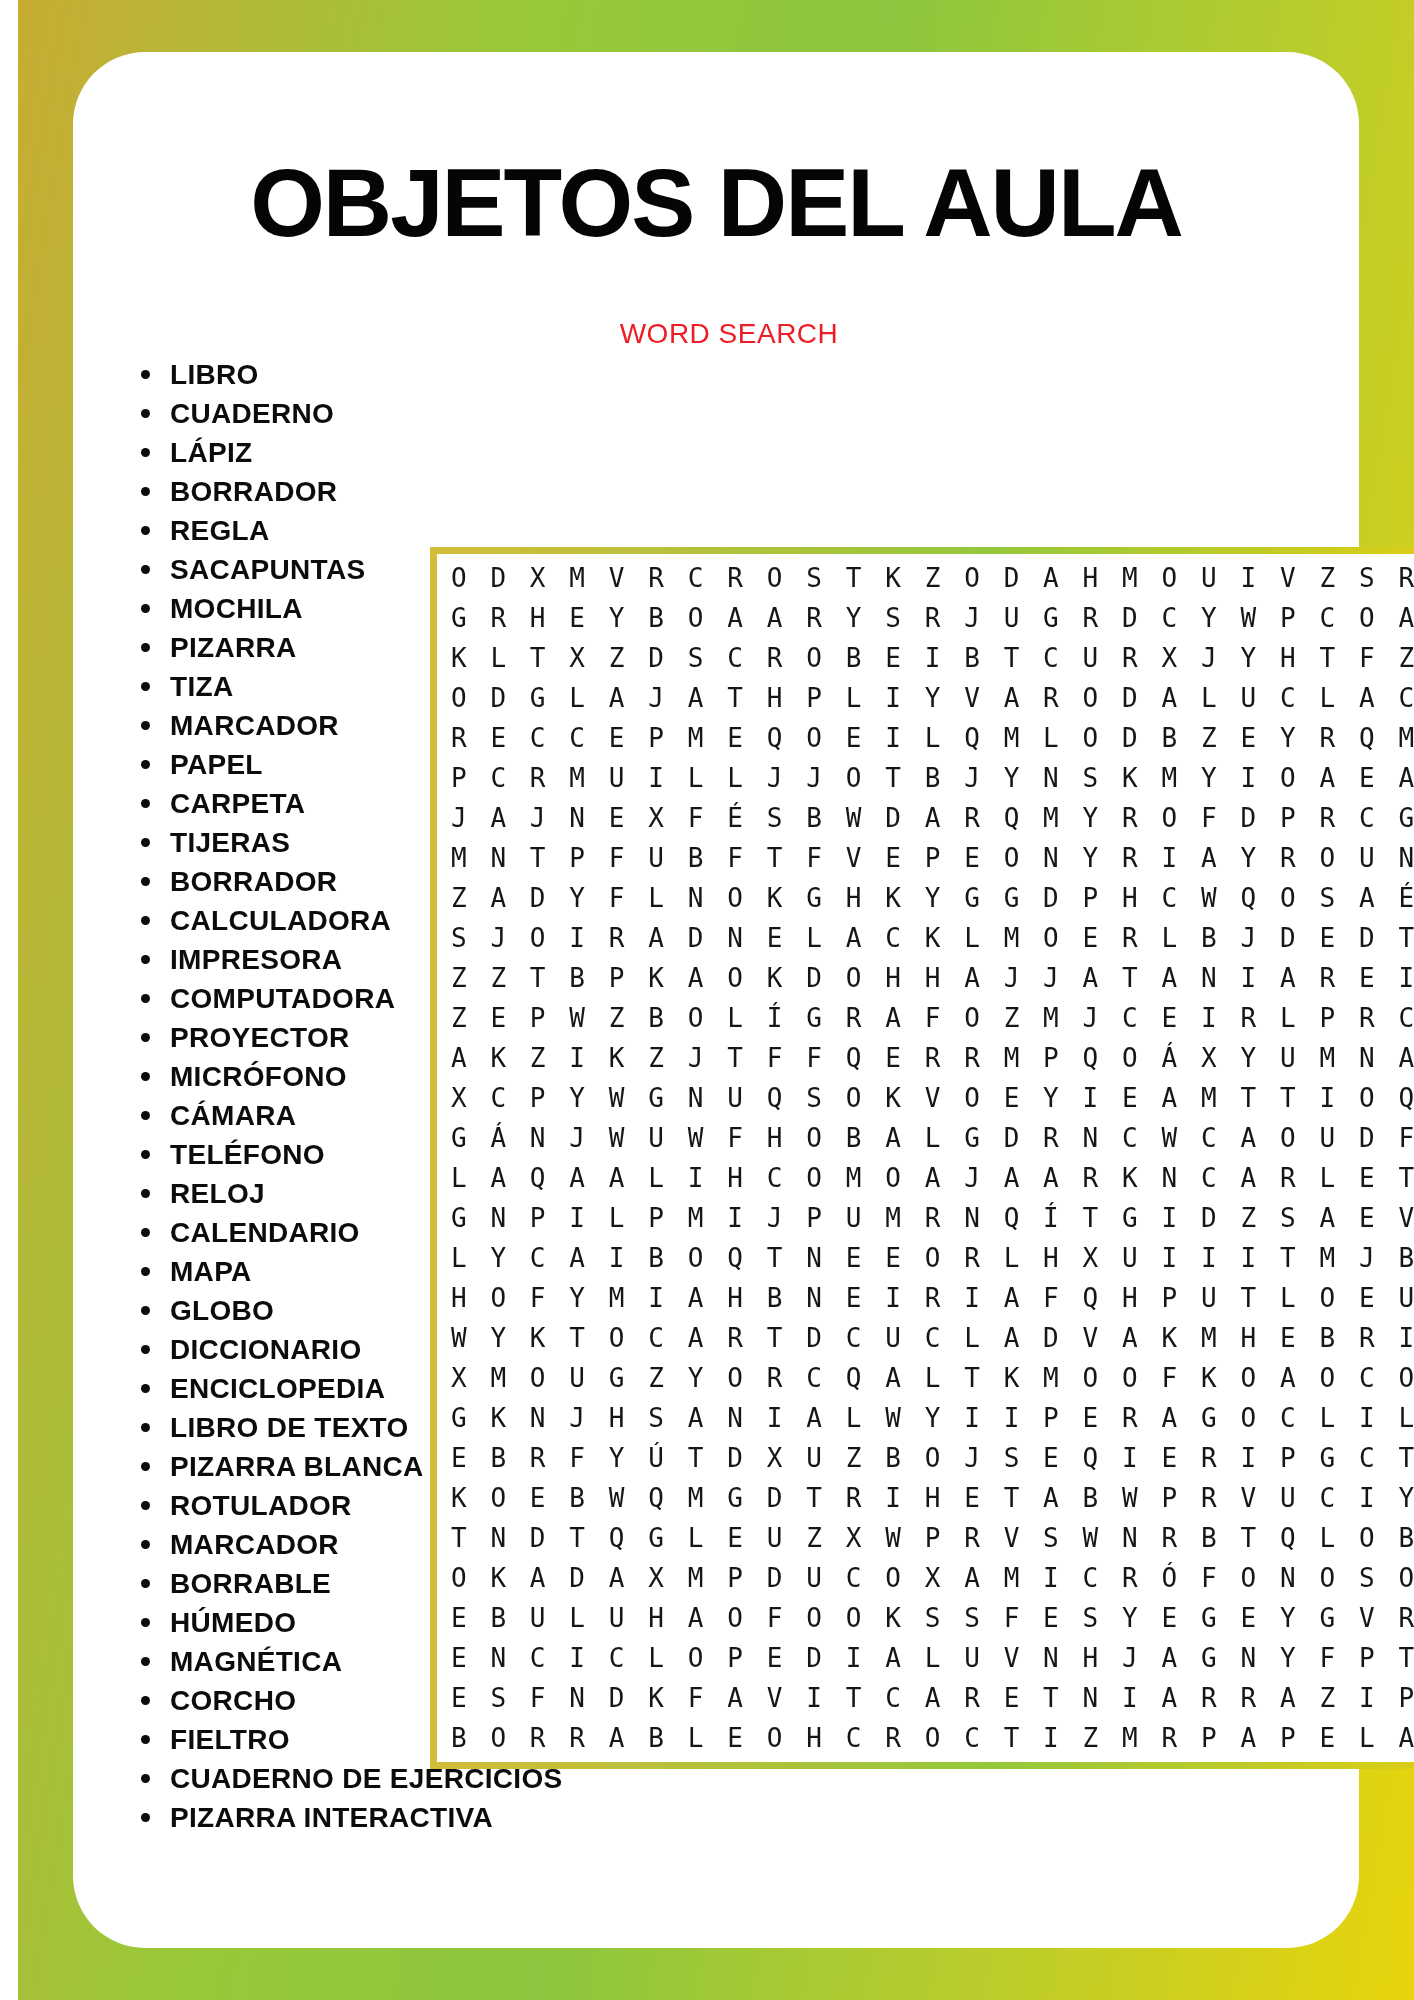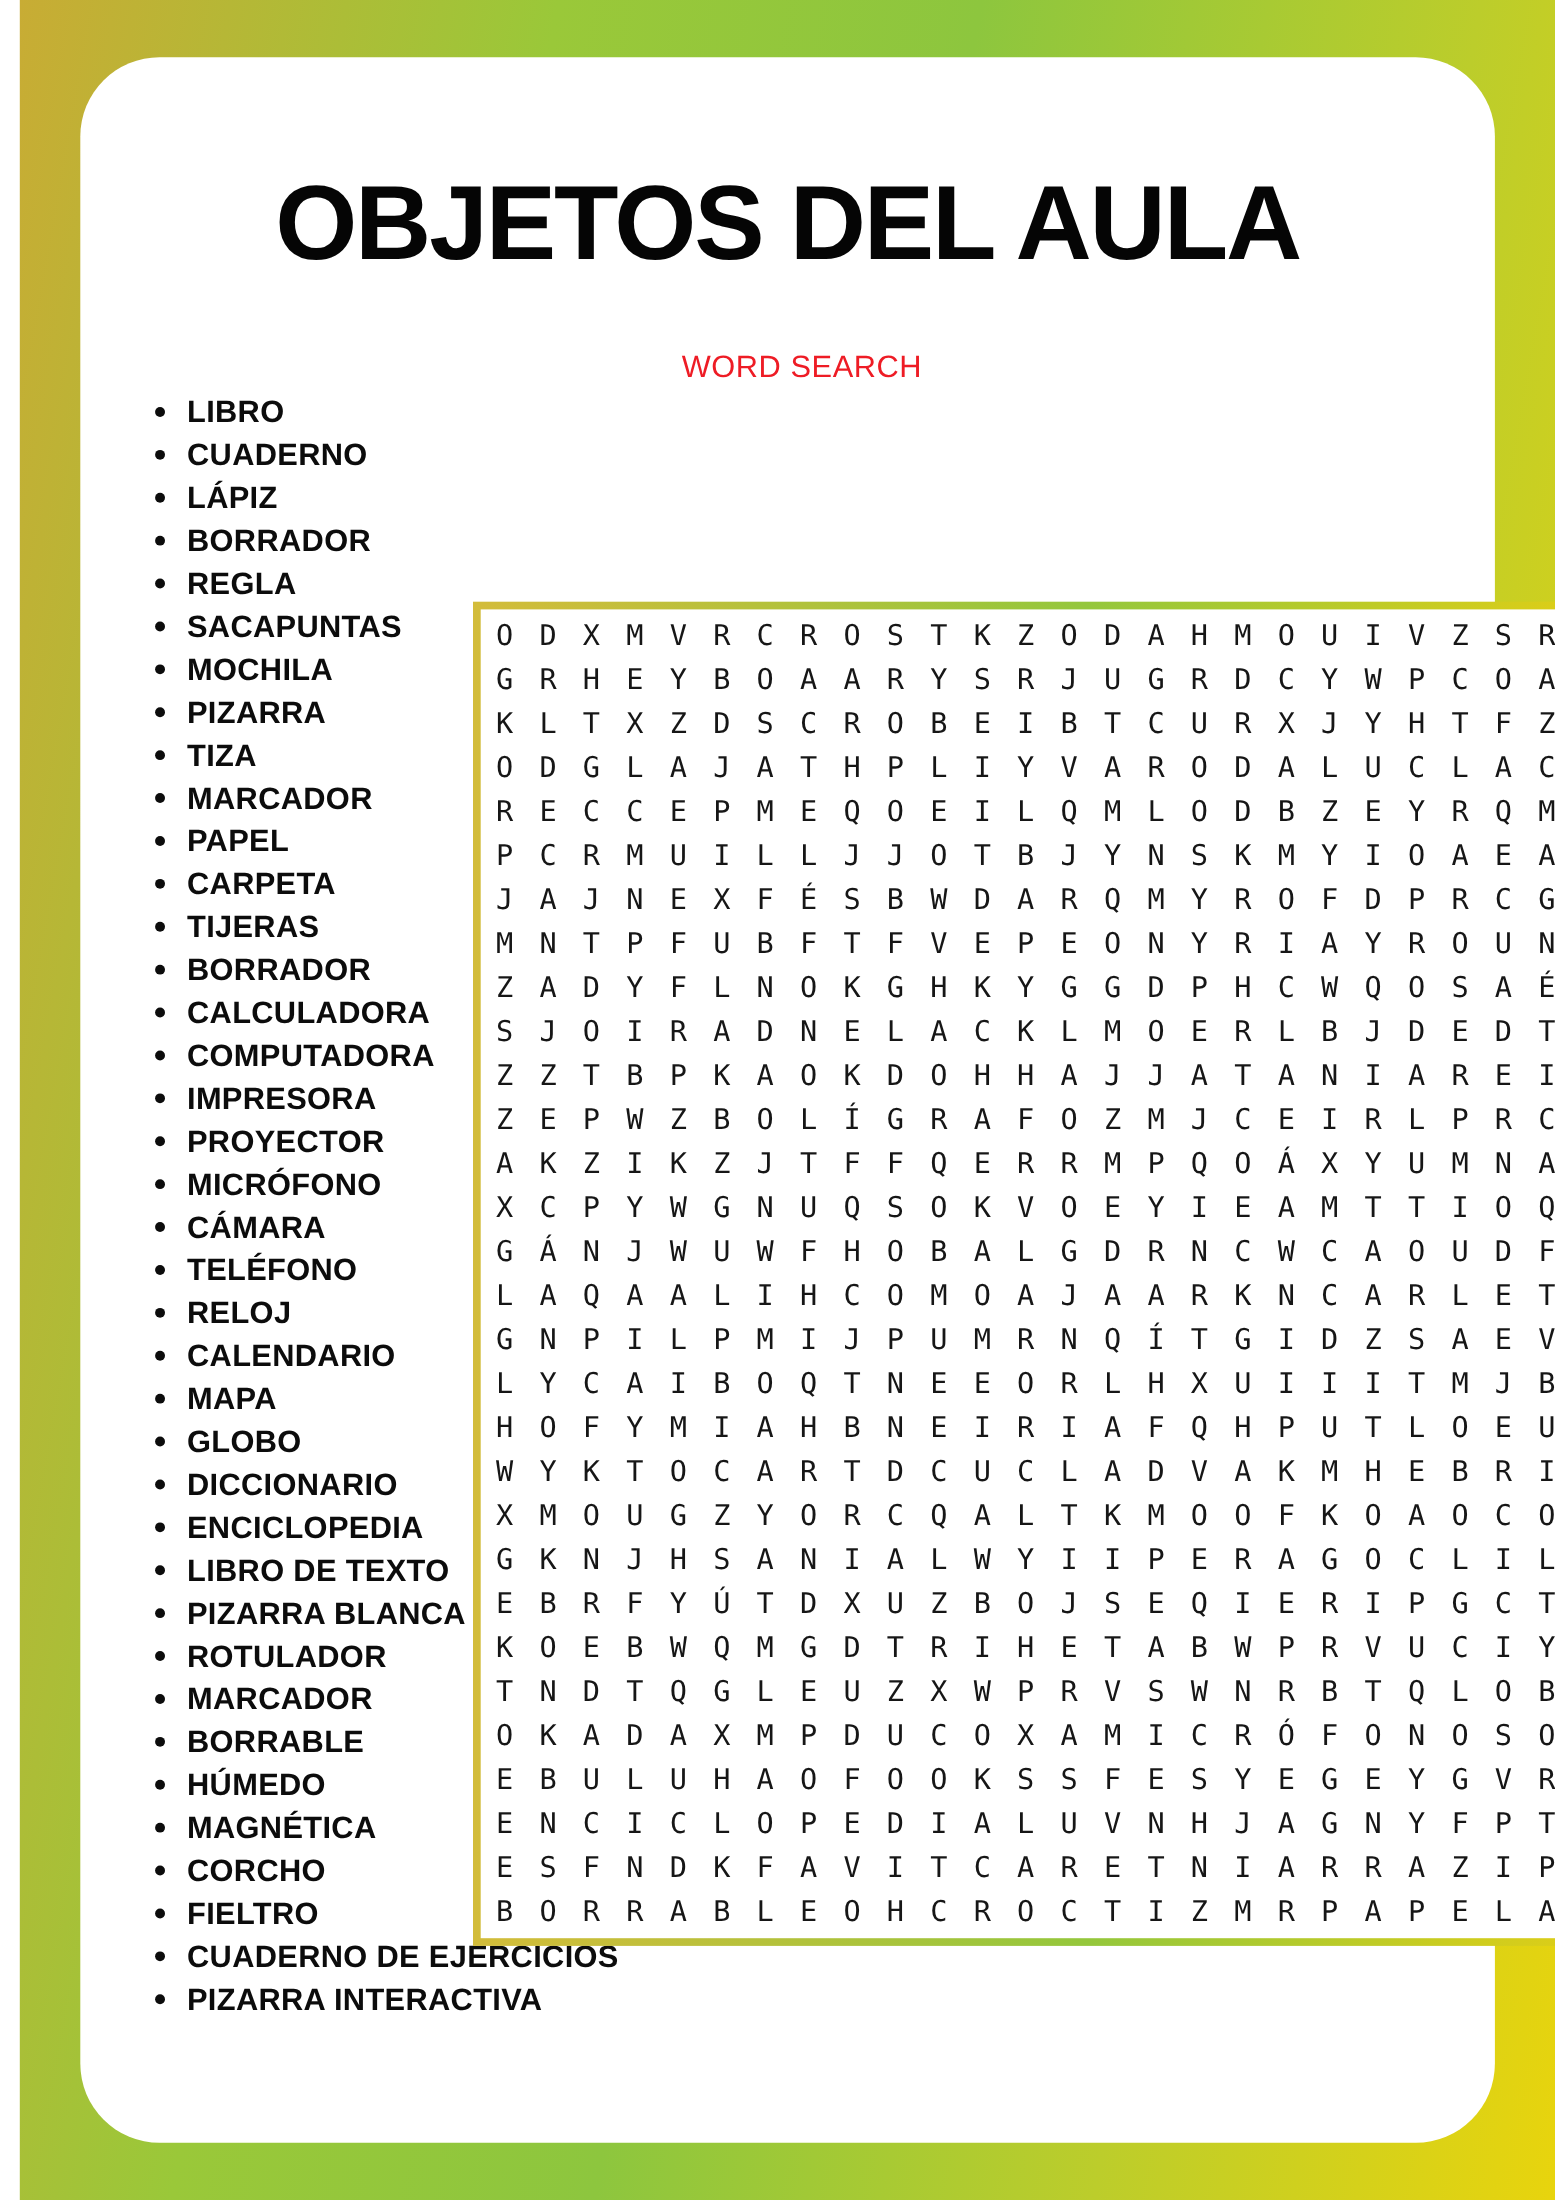--- a/index.html
+++ b/index.html
@@ -140,26 +140,26 @@
     <span class="word-label">BORRADOR</span>
   </div>
 
   <div class="word-item">
     <span class="bullet"></span>
     <span class="word-label">CALCULADORA</span>
   </div>
 
   <div class="word-item">
     <span class="bullet"></span>
+    <span class="word-label">IMPRESORA</span>
+  </div>
+
+  <div class="word-item">
+    <span class="bullet"></span>
     <span class="word-label">COMPUTADORA</span>
-  </div>
-
-  <div class="word-item">
-    <span class="bullet"></span>
-    <span class="word-label">IMPRESORA</span>
   </div>
 
   <div class="word-item">
     <span class="bullet"></span>
     <span class="word-label">PROYECTOR</span>
   </div>
 
   <div class="word-item">
     <span class="bullet"></span>
     <span class="word-label">MICRÓFONO</span>

